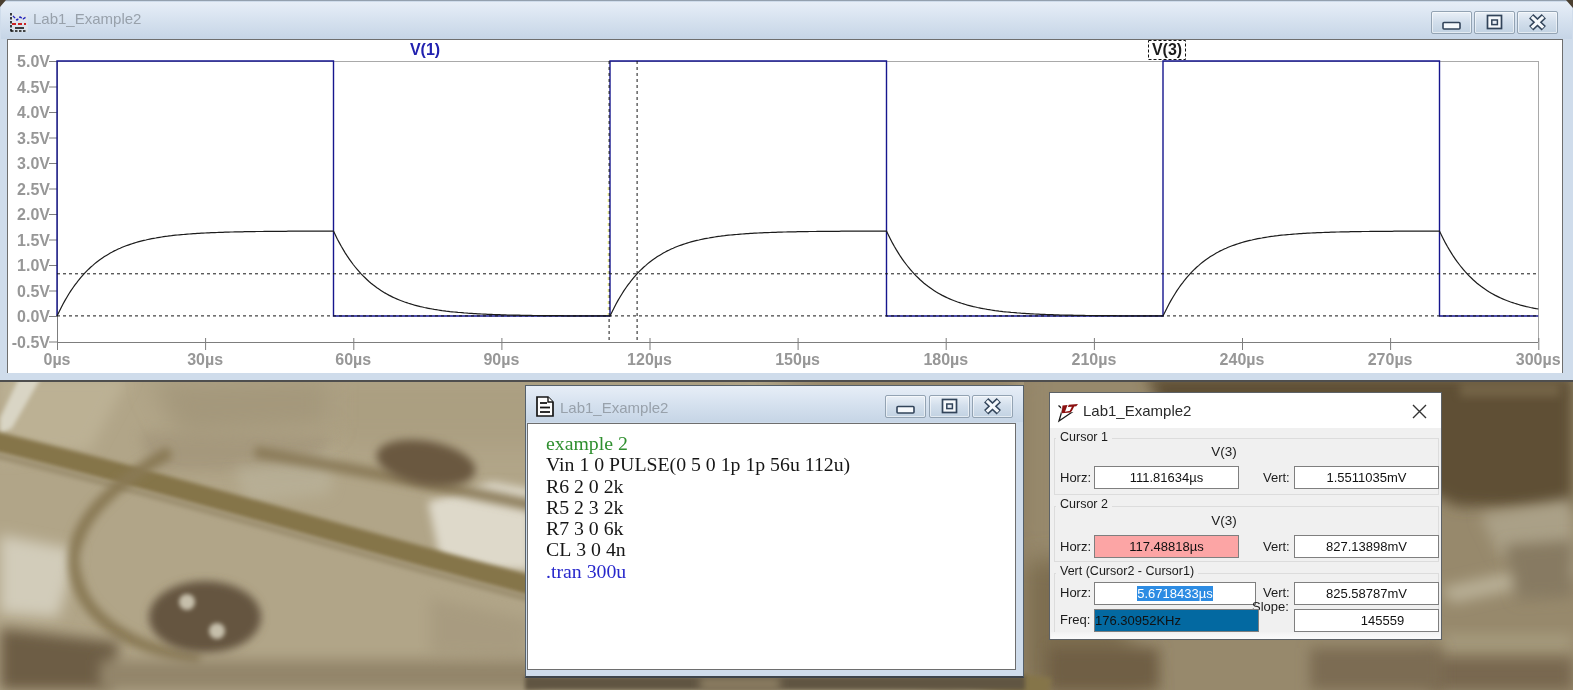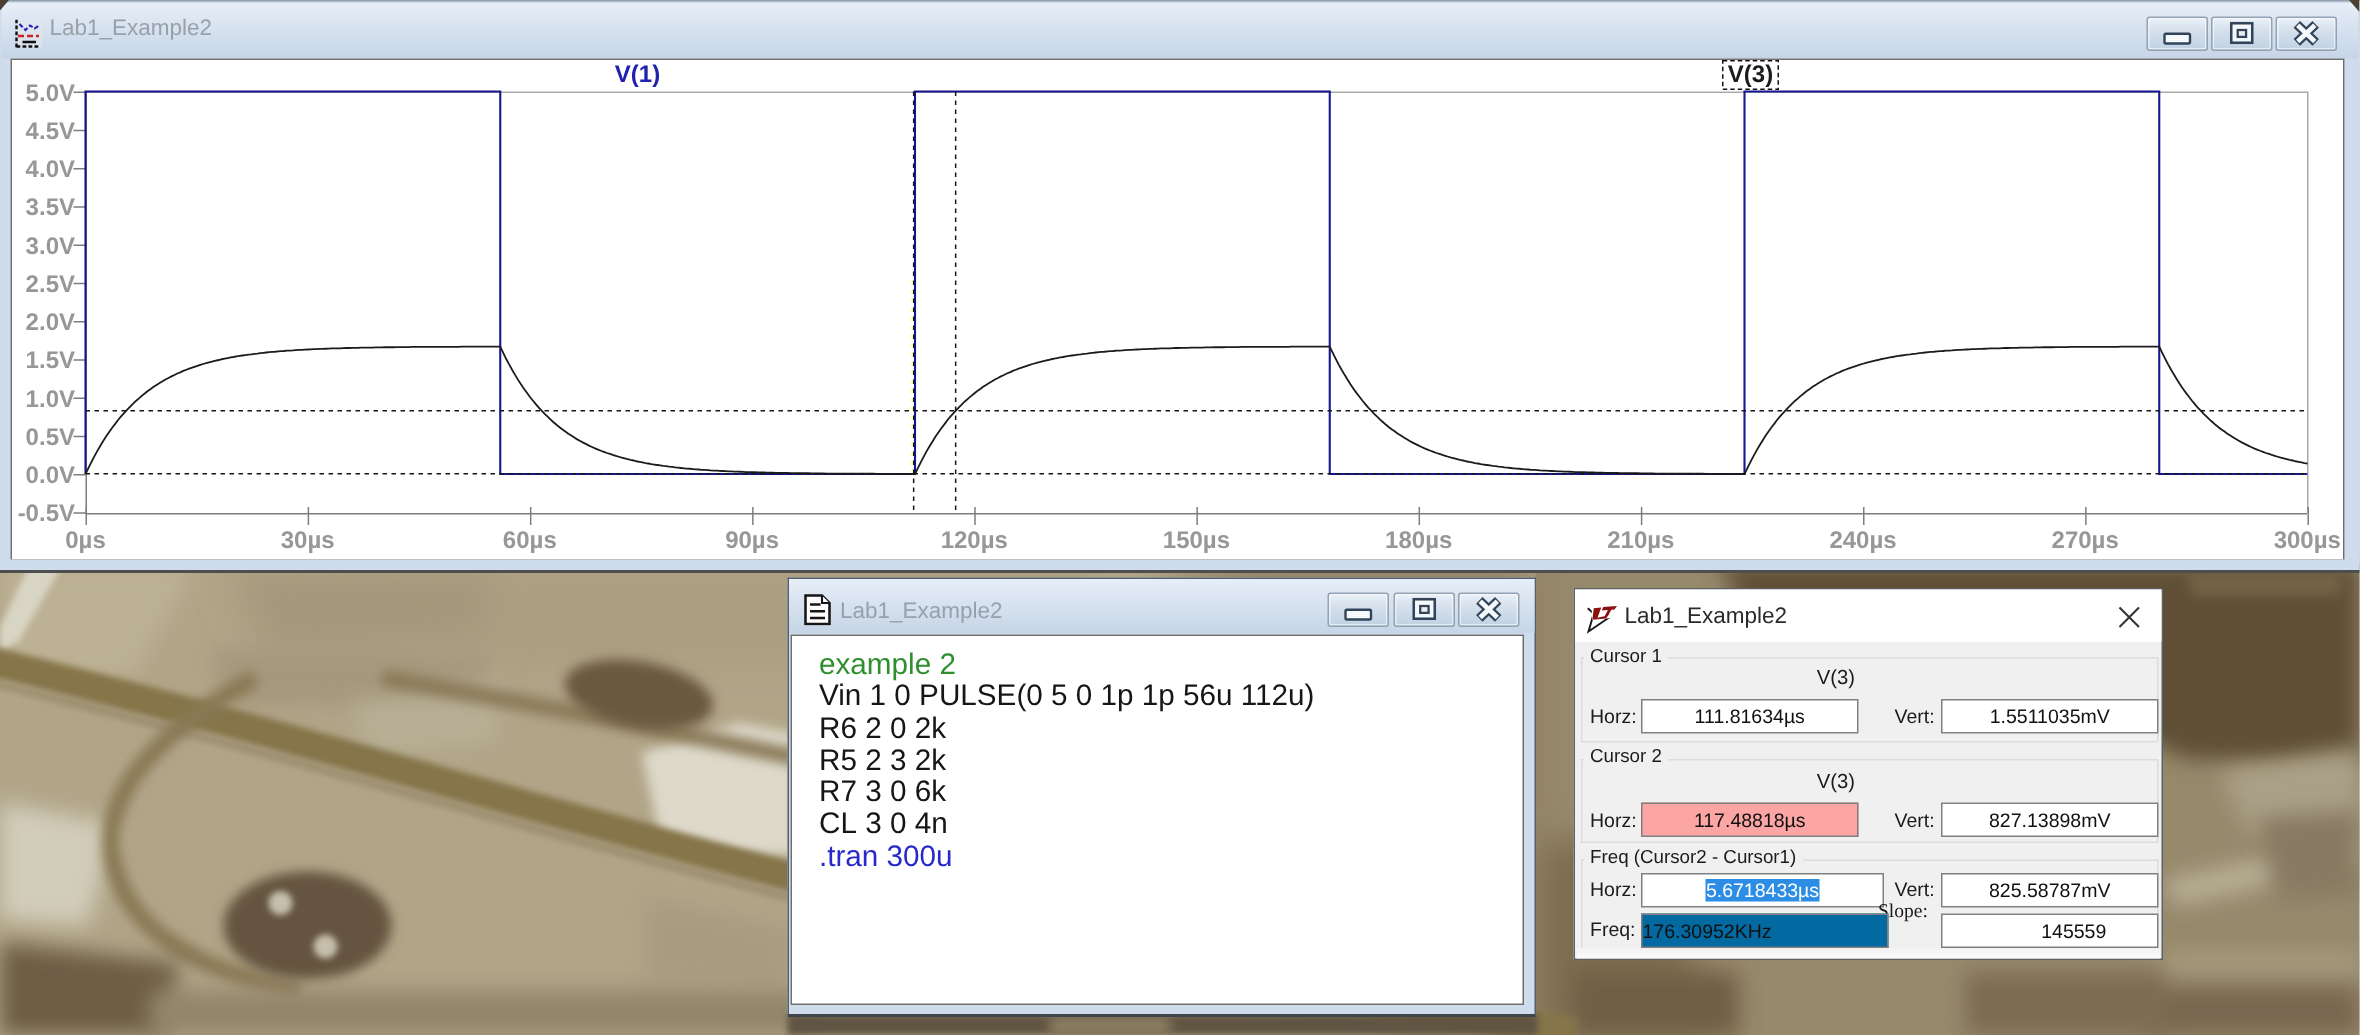--- a/index.html
+++ b/index.html
@@ -176,21 +176,21 @@
         <g stroke="#32445a" stroke-width="6.2" stroke-linecap="butt">
           <path d="M13.2,4.2 L25.8,16.2"></path>
           <path d="M25.8,4.2 L13.2,16.2"></path>
         </g>
         <g stroke="#f6f9fc" stroke-width="3.2" stroke-linecap="butt">
           <path d="M13.8,4.8 L25.2,15.6"></path>
           <path d="M25.2,4.8 L13.8,15.6"></path>
         </g>
       </svg></div>
   <div style="position:absolute;left:1px;top:37px;width:489px;height:247px;border:1px solid #6e6e6e;background:#fff;"></div>
-  <div style="position:absolute;left:20px;top:47px;width:460px;font-family:Liberation Sans, sans-serif;font-size:19.8px;line-height:21.3px;">
+  <div style="position:absolute;left:20px;top:47px;width:460px;font-family:Liberation Serif, serif;font-size:19.8px;line-height:21.3px;">
       <div style="color:#2f8f2f">example&nbsp;2</div>
       <div style="color:#161616">Vin&nbsp;1&nbsp;0&nbsp;PULSE(0&nbsp;5&nbsp;0&nbsp;1p&nbsp;1p&nbsp;56u&nbsp;112u)</div>
       <div style="color:#161616">R6&nbsp;2&nbsp;0&nbsp;2k</div>
       <div style="color:#161616">R5&nbsp;2&nbsp;3&nbsp;2k</div>
       <div style="color:#161616">R7&nbsp;3&nbsp;0&nbsp;6k</div>
       <div style="color:#161616">CL&nbsp;3&nbsp;0&nbsp;4n</div>
       <div style="color:#2828cc">.tran&nbsp;300u</div>
     </div>
 </div>
 <div style="position:absolute;left:1049px;top:392px;width:393px;height:248px;background:#f0f0f0;border:1px solid #5c6166;">
@@ -204,32 +204,32 @@
 <div style="position:absolute;left:33px;top:9px;font-size:15px;color:#2b2b2b;">Lab1_Example2</div>
 <svg width="15" height="15" viewBox="0 0 15 15" style="position:absolute;left:362px;top:11px;">
         <path d="M1,1 L14,14 M14,1 L1,14" stroke="#333" stroke-width="1.4"></path>
       </svg>
 </div>
 <div style="position:absolute;left:4px;top:45px;width:385px;height:57px;border:1px solid #dcdcdc;"></div>
 <div style="position:absolute;left:4px;top:113px;width:385px;height:56px;border:1px solid #dcdcdc;"></div>
 <div style="position:absolute;left:4px;top:180px;width:385px;height:62px;border:1px solid #dcdcdc;border-bottom:none;"></div>
 <div style="position:absolute;left:6px;top:37px;background:#f0f0f0;padding:0 4px;font-size:12.5px;color:#1b1b1b;white-space:nowrap;">Cursor 1</div>
 <div style="position:absolute;left:6px;top:104px;background:#f0f0f0;padding:0 4px;font-size:12.5px;color:#1b1b1b;white-space:nowrap;">Cursor 2</div>
-<div style="position:absolute;left:6px;top:171px;background:#f0f0f0;padding:0 4px;font-size:12.5px;color:#1b1b1b;white-space:nowrap;">Freq (Cursor2 - Cursor1)</div>
+<div style="position:absolute;left:6px;top:171px;background:#f0f0f0;padding:0 4px;font-size:12.5px;color:#1b1b1b;white-space:nowrap;">Vert (Cursor2 - Cursor1)</div>
 <div style="position:absolute;left:114px;top:51px;width:120px;text-align:center;font-size:13.5px;color:#1b1b1b;">V(3)</div>
 <div style="position:absolute;left:114px;top:120px;width:120px;text-align:center;font-size:13.5px;color:#1b1b1b;">V(3)</div>
 <div style="position:absolute;left:10px;top:77px;font-size:13px;color:#1b1b1b;white-space:nowrap;">Horz:</div>
     <div style="position:absolute;left:213px;top:77px;font-size:13px;color:#1b1b1b;white-space:nowrap;">Vert:</div>
 <div style="position:absolute;left:44px;top:73px;width:145px;height:23px;border:1px solid #7f7f7f;background:#fff;text-align:center;line-height:22px;font-size:13px;color:#111;">111.81634µs</div>
     <div style="position:absolute;left:244px;top:73px;width:145px;height:23px;border:1px solid #7f7f7f;background:#fff;text-align:center;line-height:22px;font-size:13px;color:#111;">1.5511035mV</div>
 <div style="position:absolute;left:10px;top:146px;font-size:13px;color:#1b1b1b;white-space:nowrap;">Horz:</div>
     <div style="position:absolute;left:213px;top:146px;font-size:13px;color:#1b1b1b;white-space:nowrap;">Vert:</div>
 <div style="position:absolute;left:44px;top:142px;width:145px;height:23px;border:1px solid #7f7f7f;background:#fca5a5;text-align:center;line-height:22px;font-size:13px;color:#111;">117.48818µs</div>
     <div style="position:absolute;left:244px;top:142px;width:145px;height:23px;border:1px solid #7f7f7f;background:#fff;text-align:center;line-height:22px;font-size:13px;color:#111;">827.13898mV</div>
 <div style="position:absolute;left:10px;top:192px;font-size:13px;color:#1b1b1b;white-space:nowrap;">Horz:</div>
     <div style="position:absolute;left:213px;top:192px;font-size:13px;color:#1b1b1b;white-space:nowrap;">Vert:</div>
 <div style="position:absolute;left:44px;top:189px;width:162px;height:23px;border:1px solid #7f7f7f;background:#fff;text-align:center;line-height:22px;font-size:13px;color:#111;"><span style="background:#2d8ce3;color:#fff;">5.6718433µs</span></div>
     <div style="position:absolute;left:244px;top:189px;width:145px;height:23px;border:1px solid #7f7f7f;background:#fff;text-align:center;line-height:22px;font-size:13px;color:#111;">825.58787mV</div>
 <div style="position:absolute;left:10px;top:219px;font-size:13px;color:#1b1b1b;white-space:nowrap;">Freq:</div>
-    <div style="position:absolute;left:202px;top:206px;font-size:13px;color:#1b1b1b;white-space:nowrap;font-family:Liberation Serif, serif;">Slope:</div>
+    <div style="position:absolute;left:202px;top:206px;font-size:13px;color:#1b1b1b;white-space:nowrap;">Slope:</div>
 <div style="position:absolute;left:1px;top:239px;width:389px;height:7px;background:linear-gradient(#f2f2f2,#fbfbfb);"></div>
 <div style="position:absolute;left:44px;top:216px;width:165px;height:23px;border:1px solid #7f7f7f;background:#0369a1;text-align:left;line-height:22px;font-size:13px;color:#111;">176.30952KHz</div>
     <div style="position:absolute;left:244px;top:216px;width:145px;height:23px;border:1px solid #7f7f7f;background:#fff;text-align:center;line-height:22px;font-size:13px;color:#111;padding-left:32px;">145559</div>
 </div>
 </body></html>

